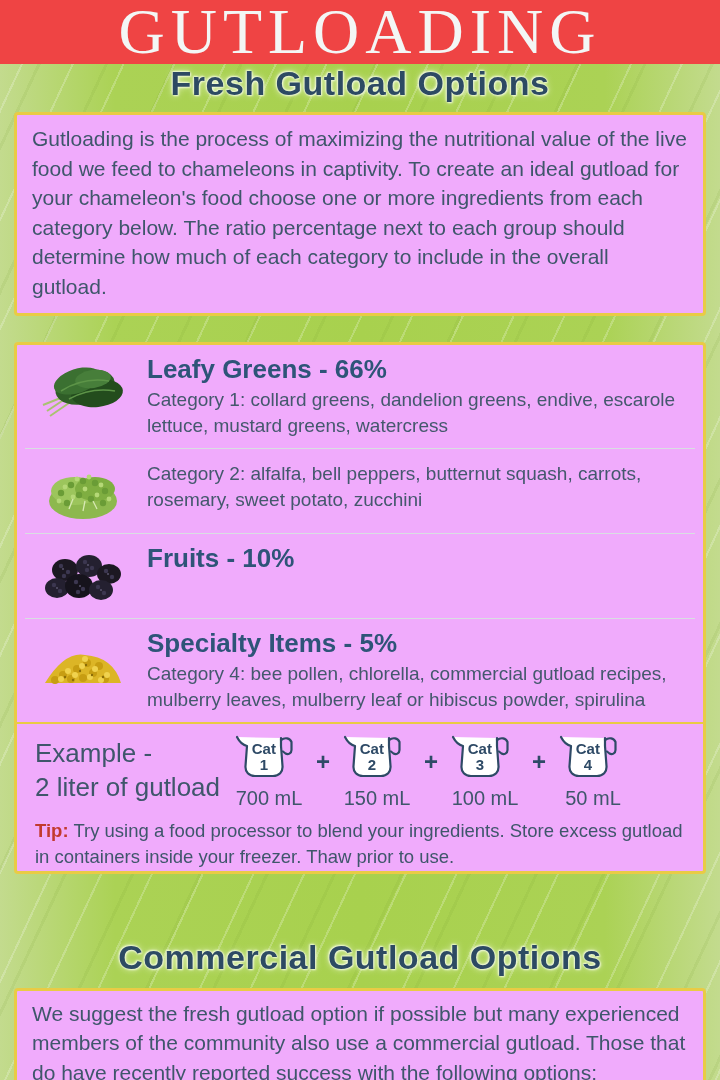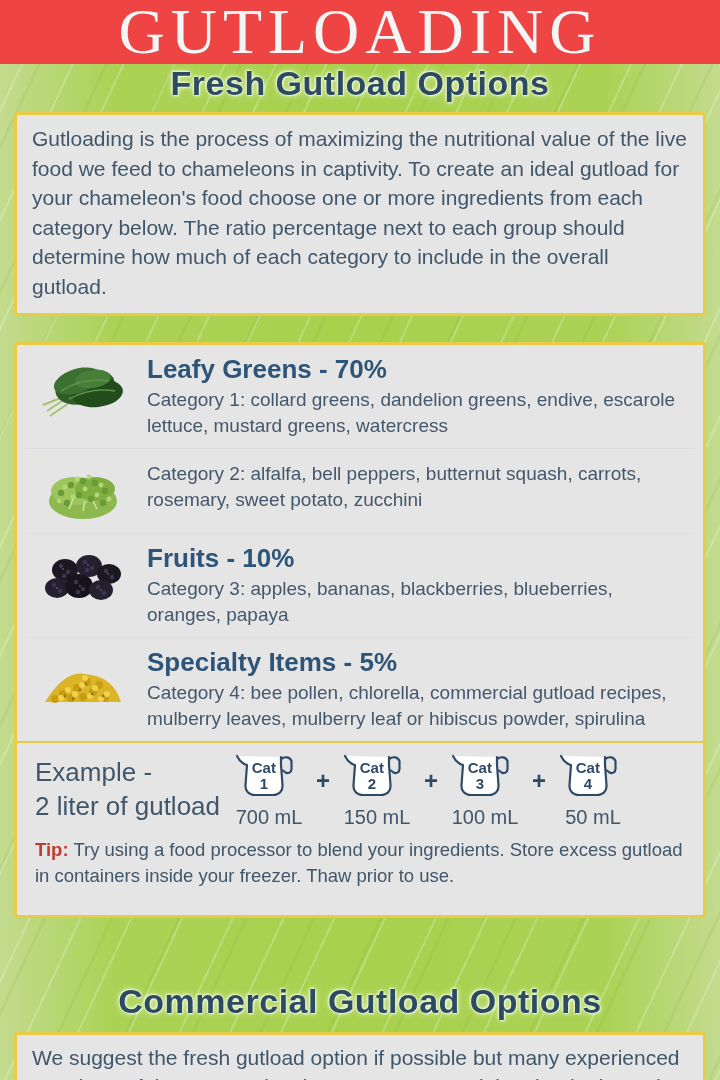--- a/index.html
+++ b/index.html
@@ -26,21 +26,21 @@
   .section-heading {
     text-align:center; font-size:34px; font-weight:bold; color:#2d4a63; letter-spacing:0.5px;
     text-shadow: 0 0 2px rgba(245,252,225,0.95), 0 0 7px rgba(240,250,215,0.9),
                  1px 1px 2px rgba(250,255,235,0.8), -1px -1px 2px rgba(250,255,235,0.8);
   }
   .fresh-heading { }
   .commercial-heading { margin-top:64px; }
 
   
   .box {
-    background:#e5e5e5; border:3px solid #e9cb45; border-radius:4px;
+    background:#f0abfc; border:3px solid #e9cb45; border-radius:4px;
     margin:0 14px; color:#3f566b;
   }
   .intro-box { margin-top:9px; padding:9px 15px 11px; font-size:21px; line-height:1.41; }
   .main-box { margin-top:26px; }
   .commercial-box { margin-top:11px; padding:8px 15px 12px; font-size:21px; line-height:1.42; }
 
   
   .cat-row { display:flex; align-items:flex-start; padding:10px 12px 8px 18px; }
   .cat-image { width:96px; flex:0 0 96px; margin-top:4px; }
   .cat-text { margin-left:16px; }
@@ -55,21 +55,21 @@
   .cups-row { display:flex; align-items:flex-start; }
   .cup-group { width:84px; text-align:center; }
   .cup { position:relative; width:74px; height:50px; margin:0 auto; }
   .cup svg { position:absolute; inset:0; }
   .cup-label { position:absolute; left:0; top:7px; width:86%; text-align:center;
                font-size:15px; font-weight:bold; color:#2e4a66; line-height:1.05; }
   .cup-amount { font-size:20px; color:#3f566b; margin-top:3px; }
   .plus { font-size:24px; font-weight:bold; color:#2e4a66; margin:14px 5px 0; }
 
   
-  .tip { padding:6px 16px 26px 18px; font-size:18.5px; color:#3f566b; line-height:1.4; }
+  .tip { padding:6px 16px 1px 18px; font-size:18.5px; color:#3f566b; line-height:1.4; }
   .tip-label { color:#c23a2e; font-weight:bold; }
 </style>
 </head>
 <body>
 
 <div class="header">
   <div class="title">GUTLOADING</div>
 </div>
 <div class="gold-rule"></div>
 
@@ -89,21 +89,21 @@
           <path d="M15 57 L34 44"></path>
       </g>
       <ellipse cx="50" cy="28" rx="30" ry="17" fill="#2f5d27" transform="rotate(-12 50 28)"></ellipse>
       <ellipse cx="62" cy="34" rx="26" ry="14" fill="#234c1d" transform="rotate(-6 62 34)"></ellipse>
       <ellipse cx="42" cy="22" rx="24" ry="12" fill="#3b7031" transform="rotate(-18 42 22)"></ellipse>
       <ellipse cx="58" cy="20" rx="18" ry="9" fill="#477e3a" transform="rotate(-8 58 20)"></ellipse>
       <path d="M26 32 Q48 18 74 22" stroke="#5d9448" stroke-width="1.5" fill="none"></path>
       <path d="M34 40 Q56 28 80 32" stroke="#5d9448" stroke-width="1.5" fill="none"></path>
     </svg>
     <div class="cat-text">
-      <div class="cat-name">Leafy Greens - 70%</div>
+      <div class="cat-name">Leafy Greens - 66%</div>
       <div class="cat-items">Category 1: collard greens, dandelion greens, endive, escarole lettuce, mustard greens, watercress</div>
     </div>
   </div>
   <hr class="row-divider">
 
   <div class="cat-row">
     <svg class="cat-image" viewBox="0 0 96 62">
       <ellipse cx="48" cy="38" rx="34" ry="18" fill="#8db84e"></ellipse>
       <ellipse cx="40" cy="28" rx="24" ry="14" fill="#9cc55c"></ellipse>
       <ellipse cx="60" cy="26" rx="20" ry="12" fill="#7fae41"></ellipse>
@@ -172,21 +172,20 @@
         <circle cx="28" cy="21" r="1"></circle>
           <circle cx="53" cy="17" r="1"></circle>
           <circle cx="73" cy="26" r="1"></circle>
         <circle cx="22" cy="40" r="1"></circle>
           <circle cx="45" cy="38" r="1"></circle>
           <circle cx="66" cy="42" r="1"></circle>
       </g>
     </svg>
     <div class="cat-text">
       <div class="cat-name">Fruits - 10%</div>
-      <div class="cat-items">Category 3: apples, bananas, blackberries, blueberries, oranges, papaya</div>
     </div>
   </div>
   <hr class="row-divider">
 
   <div class="cat-row">
     <svg class="cat-image" viewBox="0 0 96 62">
       <path d="M10 50 Q30 18 50 22 Q78 24 86 50 Z" fill="#dcb526"></path>
       <g fill="#c79d12">
         <circle cx="28" cy="42" r="4"></circle>
           <circle cx="42" cy="36" r="4"></circle>

